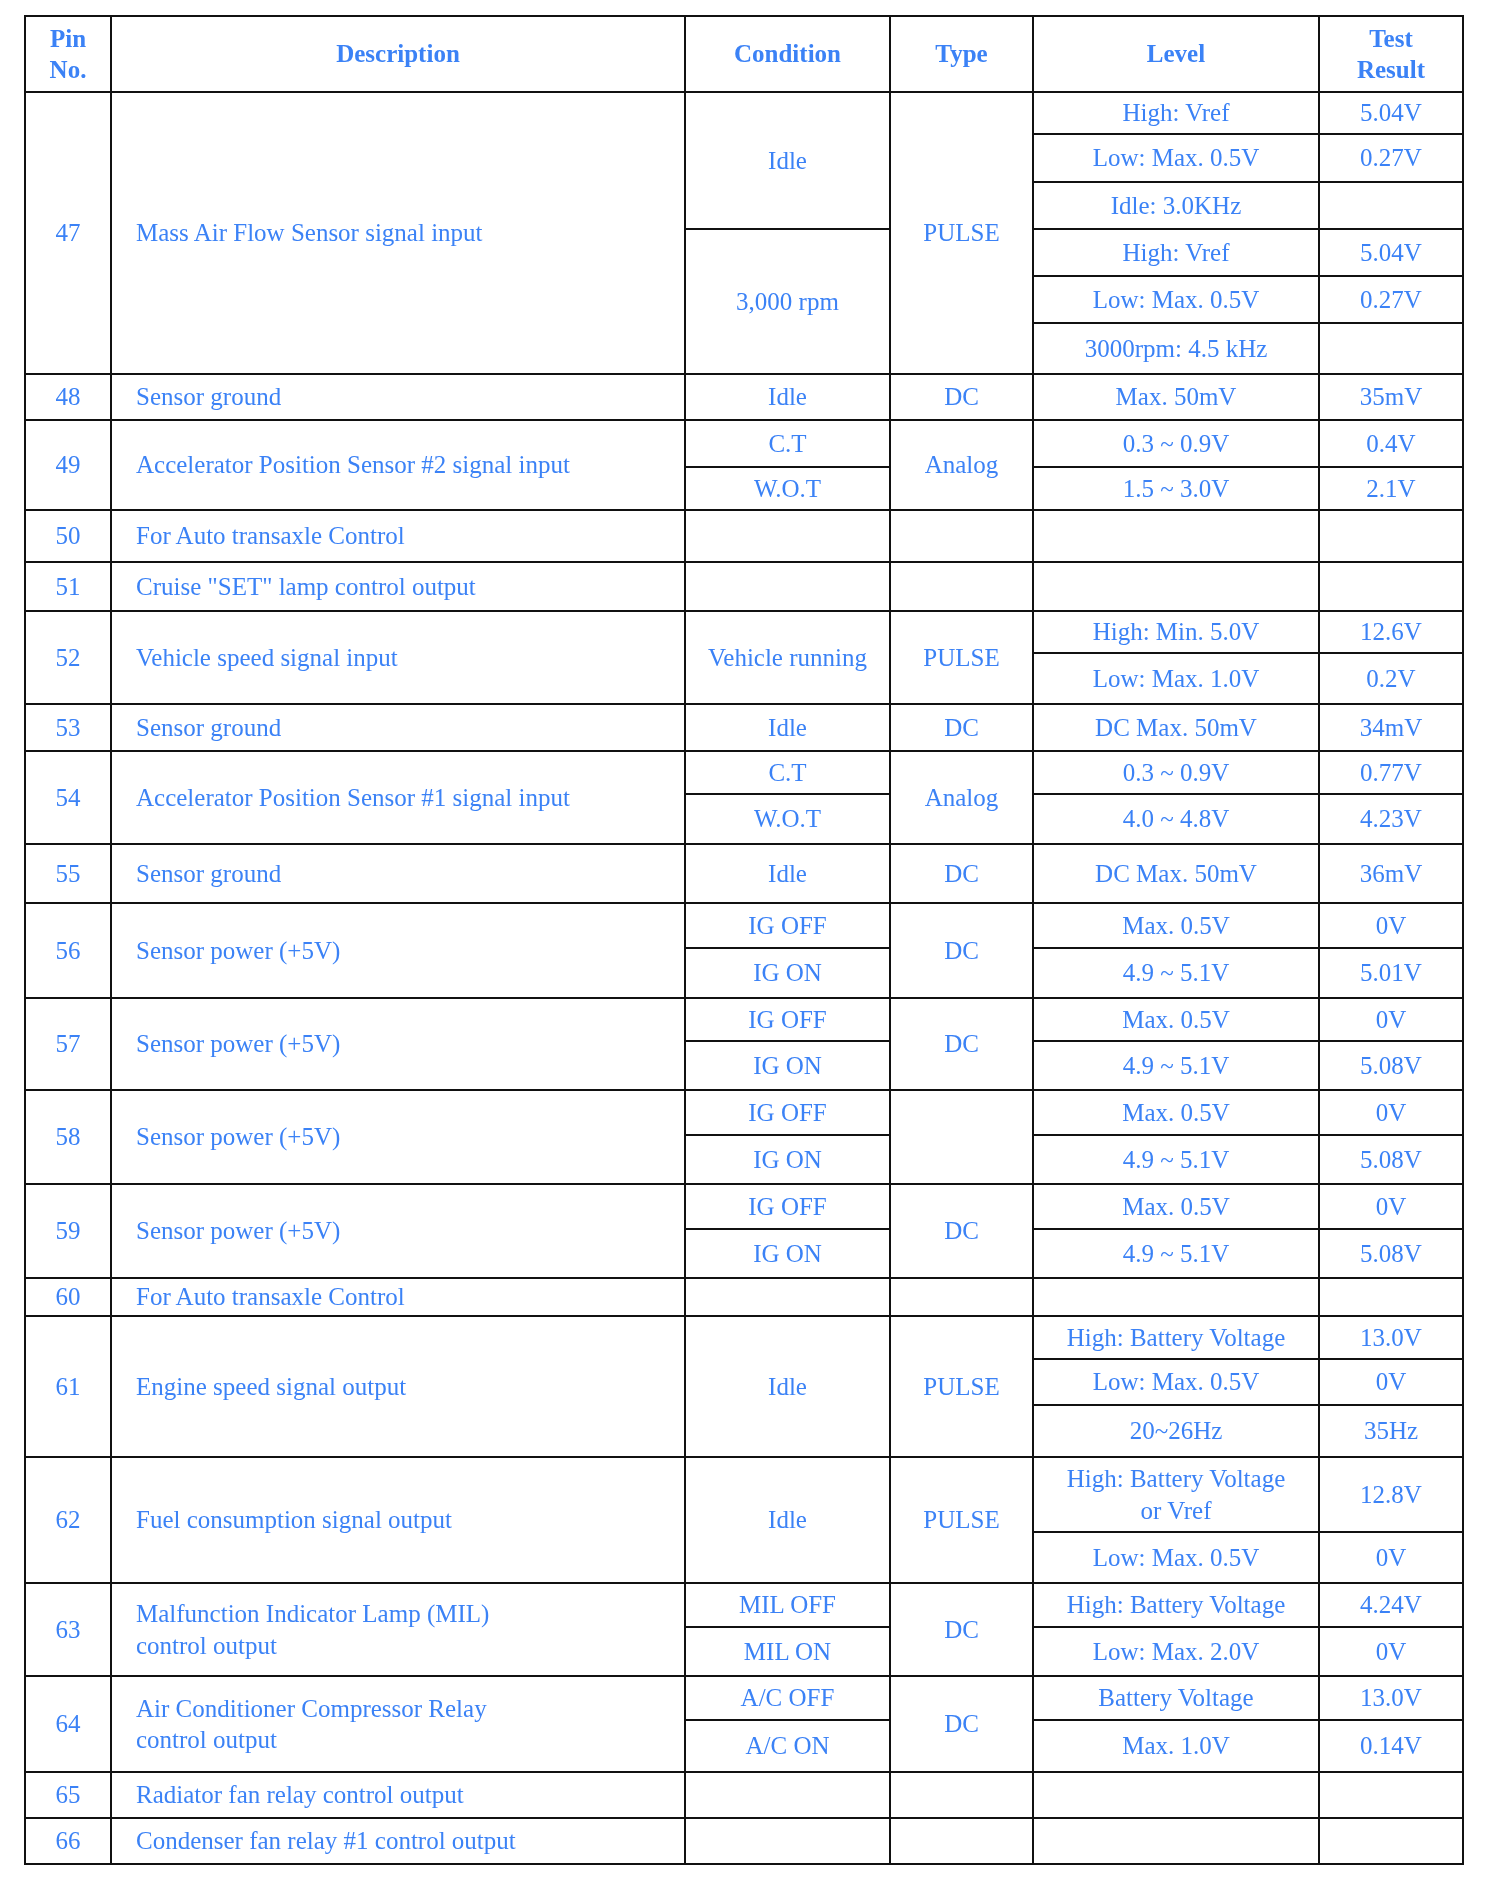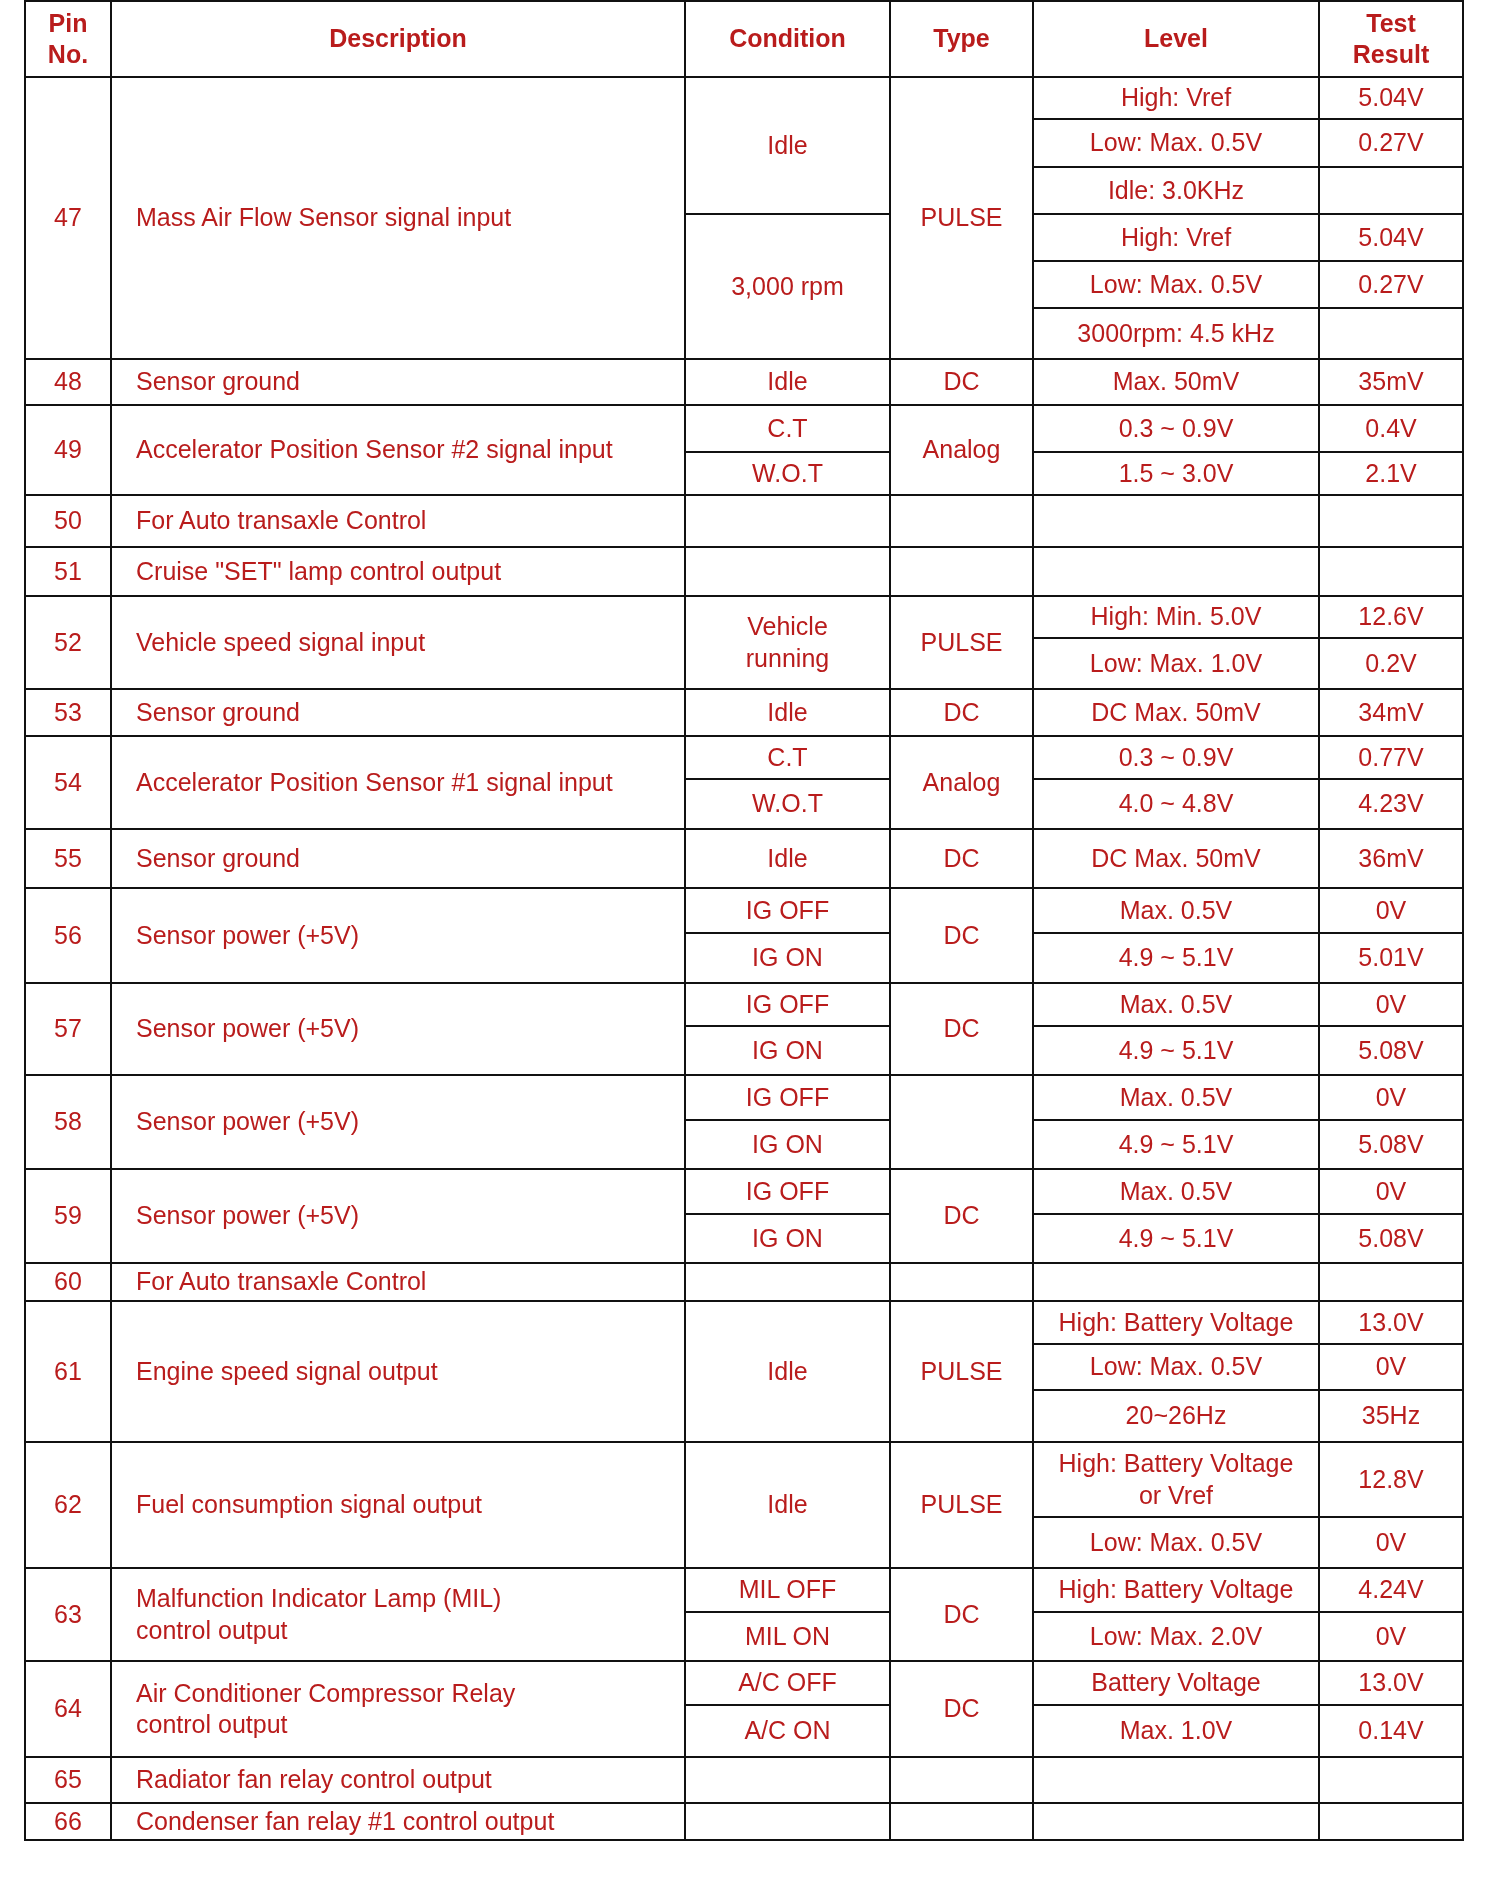--- a/index.html
+++ b/index.html
@@ -1,24 +1,24 @@
 <!DOCTYPE html>
 <html><head>
 <meta charset="utf-8">
 <style>
   html, body { margin: 0; padding: 0; background: #ffffff; }
   body { width: 1504px; height: 1888px; position: relative; overflow: hidden; }
   .pin-table {
-    position: absolute; left: 24px; top: 0;
+    position: absolute; left: 24px; top: 15px;
     width: 1438px;
     border-collapse: collapse;
     table-layout: fixed;
-    font-family: Liberation Sans, sans-serif;
+    font-family: Liberation Serif, serif;
     font-size: 25px;
-    color: #b91c1c;
+    color: #3b82f6;
   }
   .pin-table td, .pin-table th {
     border: 2px solid #111111;
     padding: 0 8px;
     text-align: center;
     vertical-align: middle;
     line-height: 1.25;
     overflow: hidden;
   }
   .pin-table th { font-weight: bold; font-size: 25px; }
@@ -289,21 +289,21 @@
 
   <tr style="height:46px">
     <td>65</td>
     <td class="desc">Radiator fan relay control output</td>
     <td></td>
     <td></td>
     <td></td>
     <td></td>
   </tr>
 
-  <tr style="height:37px">
+  <tr style="height:46px">
     <td>66</td>
     <td class="desc">Condenser fan relay #1 control output</td>
     <td></td>
     <td></td>
     <td></td>
     <td></td>
   </tr>
 </tbody>
   </table>
 

